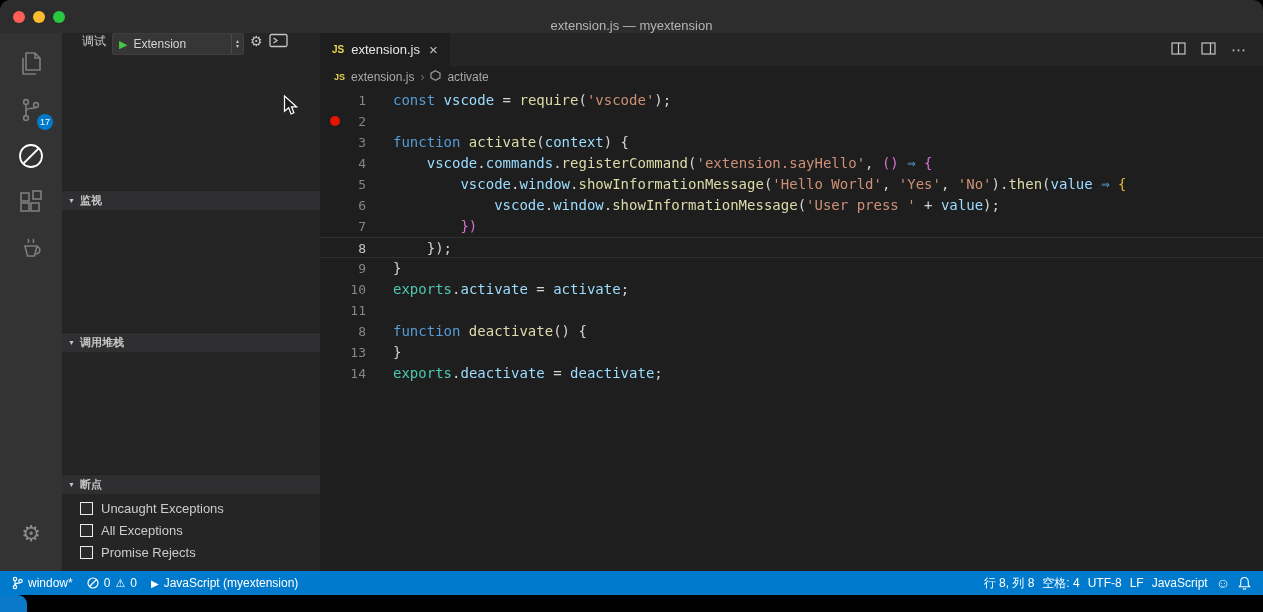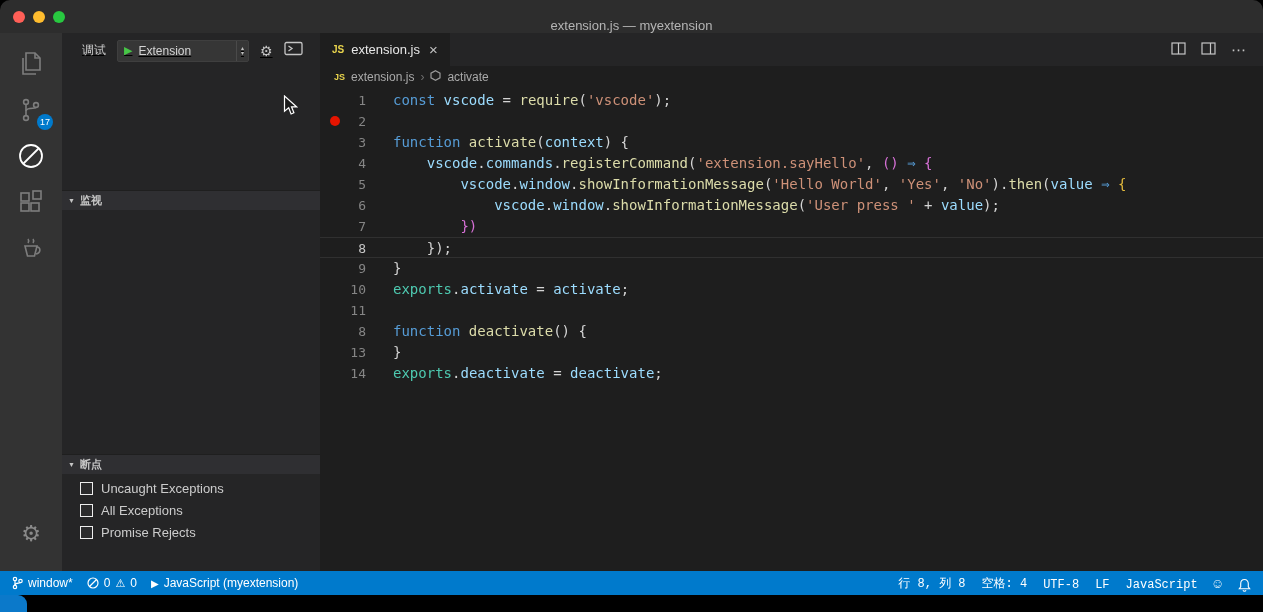--- a/index.html
+++ b/index.html
@@ -25,21 +25,21 @@
   .ab-item { width:62px; height:46px; display:flex; align-items:center; justify-content:center;
              position:relative; color:#7d7d7d; }
   .ab-item svg { display:block; }
   .ab-badge { position:absolute; right:9px; bottom:3px; min-width:16px; height:16px;
               border-radius:9px; background:#007acc; color:#fff; font-size:9px;
               display:flex; align-items:center; justify-content:center; padding:0 3px; }
   .ab-gear { margin-top:auto; margin-bottom:14px; font-size:22px; color:#8a8a8a; cursor:default; }
 
   
   .sidebar { width:258px; background:#252526; display:flex; flex-direction:column; flex:0 0 258px; }
-  .dbg-toolbar { height:35px; display:flex; align-items:center; padding:0 8px 0 20px; gap:11px;text-decoration:underline; }
+  .dbg-toolbar { height:35px; display:flex; align-items:flex-start; padding:0 8px 0 20px; gap:6px; }
   .dbg-title { font-size:12px; color:#cccccc; }
   .config-picker { height:22px; background:#363636; border:1px solid #3f3f3f; border-radius:2px;
                    display:flex; align-items:center; padding:0 0 0 6px; gap:6px; min-width:132px; }
   .config-play { color:#47c647; font-size:11px; line-height:1; }
   .config-label { font-size:12px; color:#d4d4d4; flex:1; }
   .config-arrows { display:flex; flex-direction:column; align-items:center; justify-content:center;
                    border-left:1px solid #4a4a4a; padding:0 4px; height:100%; color:#bdbdbd;
                    font-size:6px; line-height:5px; }
   .tb-gear { font-size:14px; color:#c5c5c5; }
   .section-header { height:20px; background:#2f2f32; border-top:1px solid #1f1f1f;
@@ -75,21 +75,21 @@
   .line.current { border-top:1px solid #303030; border-bottom:1px solid #303030; }
   .gutter { flex:0 0 46px; width:46px; text-align:right; color:#858585; font-size:13px; position:relative; }
   .line.current .gutter { color:#c6c6c6; }
   .bp { position:absolute; left:10px; top:5px; width:10px; height:10px; border-radius:50%; background:#e51400; }
   .ltext { padding-left:27px; color:#d4d4d4; }
 
   
   .statusbar { height:24px; background:#007acc; color:#fff; font-size:12px;
                display:flex; align-items:center; padding:0 12px; flex:0 0 24px; }
   .sbg-left { display:flex; align-items:center; gap:14px; }
-  .sbg-right { margin-left:auto; display:flex; align-items:flex-end; gap:16px;font-family:Liberation Mono, monospace; }
+  .sbg-right { margin-left:auto; display:flex; align-items:center; gap:8px; }
   .sb-item { display:flex; align-items:center; gap:5px; }
   .sb-item svg { display:block; }
   .sb-play { font-size:10px; }
   .sb-warn { font-size:11px; }
   .sb-smiley { font-size:14px; }
 
   
   .bottomstrip { height:17px; background:#000; position:relative; flex:0 0 17px; }
   .bg-artifact { position:absolute; left:0; bottom:0; width:27px; height:17px;
                  background:#0b79ca; border-top-right-radius:9px; }
@@ -175,20 +175,24 @@
     </div>
 
     <div class="section-body sb-variables"></div>
 
     <div class="section-header">
       <span class="twisty">▼</span>
       <span>监视</span>
     </div>
     <div class="section-body sb-watch"></div>
 
+    <div class="section-header">
+      <span class="twisty">▼</span>
+      <span>调用堆栈</span>
+    </div>
     <div class="section-body sb-stack"></div>
 
     <div class="section-header">
       <span class="twisty">▼</span>
       <span>断点</span>
     </div>
     <div class="section-body sb-breakpoints">
         <div class="bp-row">
           <span class="checkbox"></span>
           <span>Uncaught Exceptions</span>

